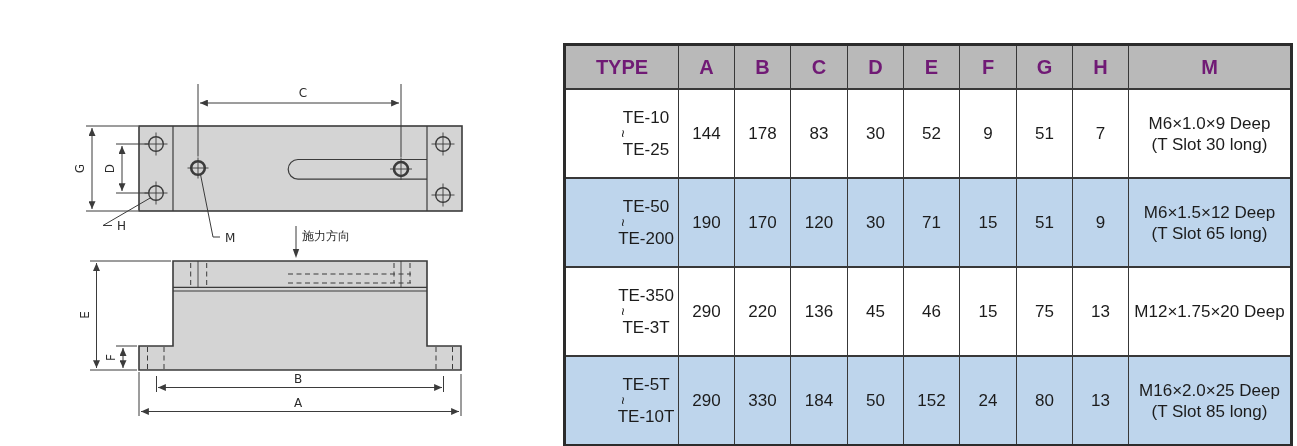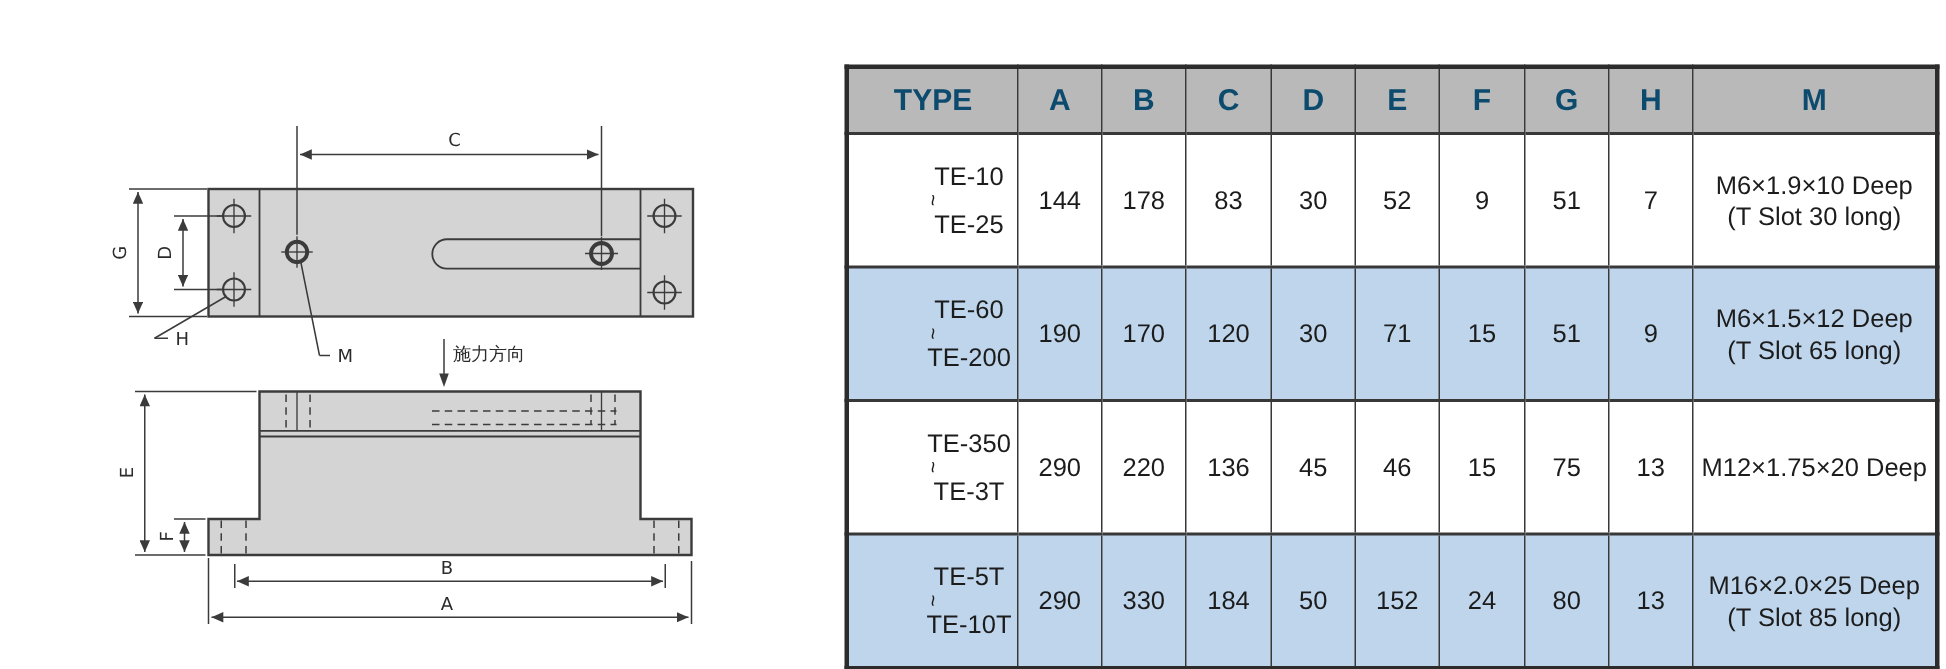--- a/index.html
+++ b/index.html
@@ -22,21 +22,21 @@
   table.spec {
     position:absolute; left:563px; top:43px; width:727px;
     border-collapse:collapse; table-layout:fixed; background:#ffffff;
     border:3px solid #2c2c2c;
   }
   table.spec th, table.spec td {
     border-style:solid; border-color:#383838; border-width:2.4px 1.5px;
     text-align:center; vertical-align:middle; color:#1c1c1c; padding:0;
   }
   table.spec thead th {
-    background:#b9b9b9; font-size:20px; font-weight:bold; height:42px; color:#0c4a6e;
+    background:#b9b9b9; font-size:20px; font-weight:bold; height:42px; color:#701a75;
   }
   table.spec tbody td { font-size:17px; height:87px; }
   table.spec tbody tr.blue td { background:#bed5ec; }
   td.m-cell { font-size:16px; line-height:21px; }
   .type-cell div.tline { line-height:19px;padding-left:48px; }
   .tilde { display:block; transform:rotate(90deg); font-size:14px; line-height:13px; height:13px; }
 </style>
 </head>
 <body>
 
@@ -214,27 +214,27 @@
         </td>
         <td>144</td>
         <td>178</td>
         <td>83</td>
         <td>30</td>
         <td>52</td>
         <td>9</td>
         <td>51</td>
         <td>7</td>
         <td class="m-cell">
-          <div>M6×1.9×10 Deep</div>
+          <div>M6×1.0×9 Deep</div>
           <div>(T Slot 30 long)</div>
         </td>
       </tr>
       <tr class="blue">
         <td class="type-cell">
-          <div class="tline">TE-60</div>
+          <div class="tline">TE-50</div>
           <div class="tilde">~</div>
           <div class="tline">TE-200</div>
         </td>
         <td>190</td>
         <td>170</td>
         <td>120</td>
         <td>30</td>
         <td>71</td>
         <td>15</td>
         <td>51</td>

